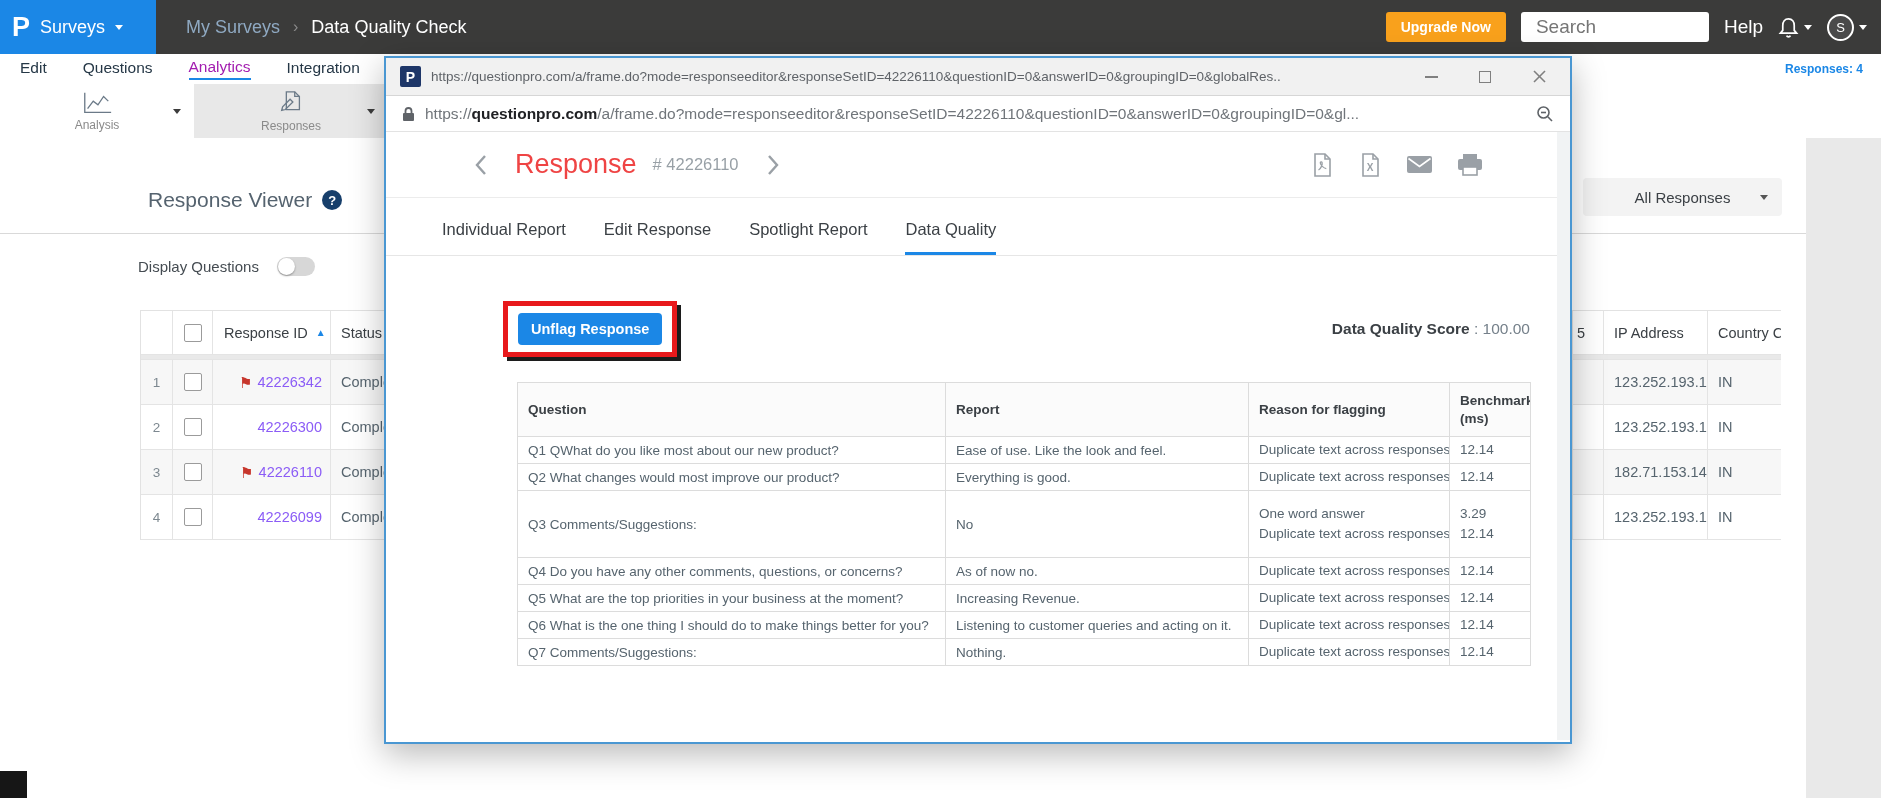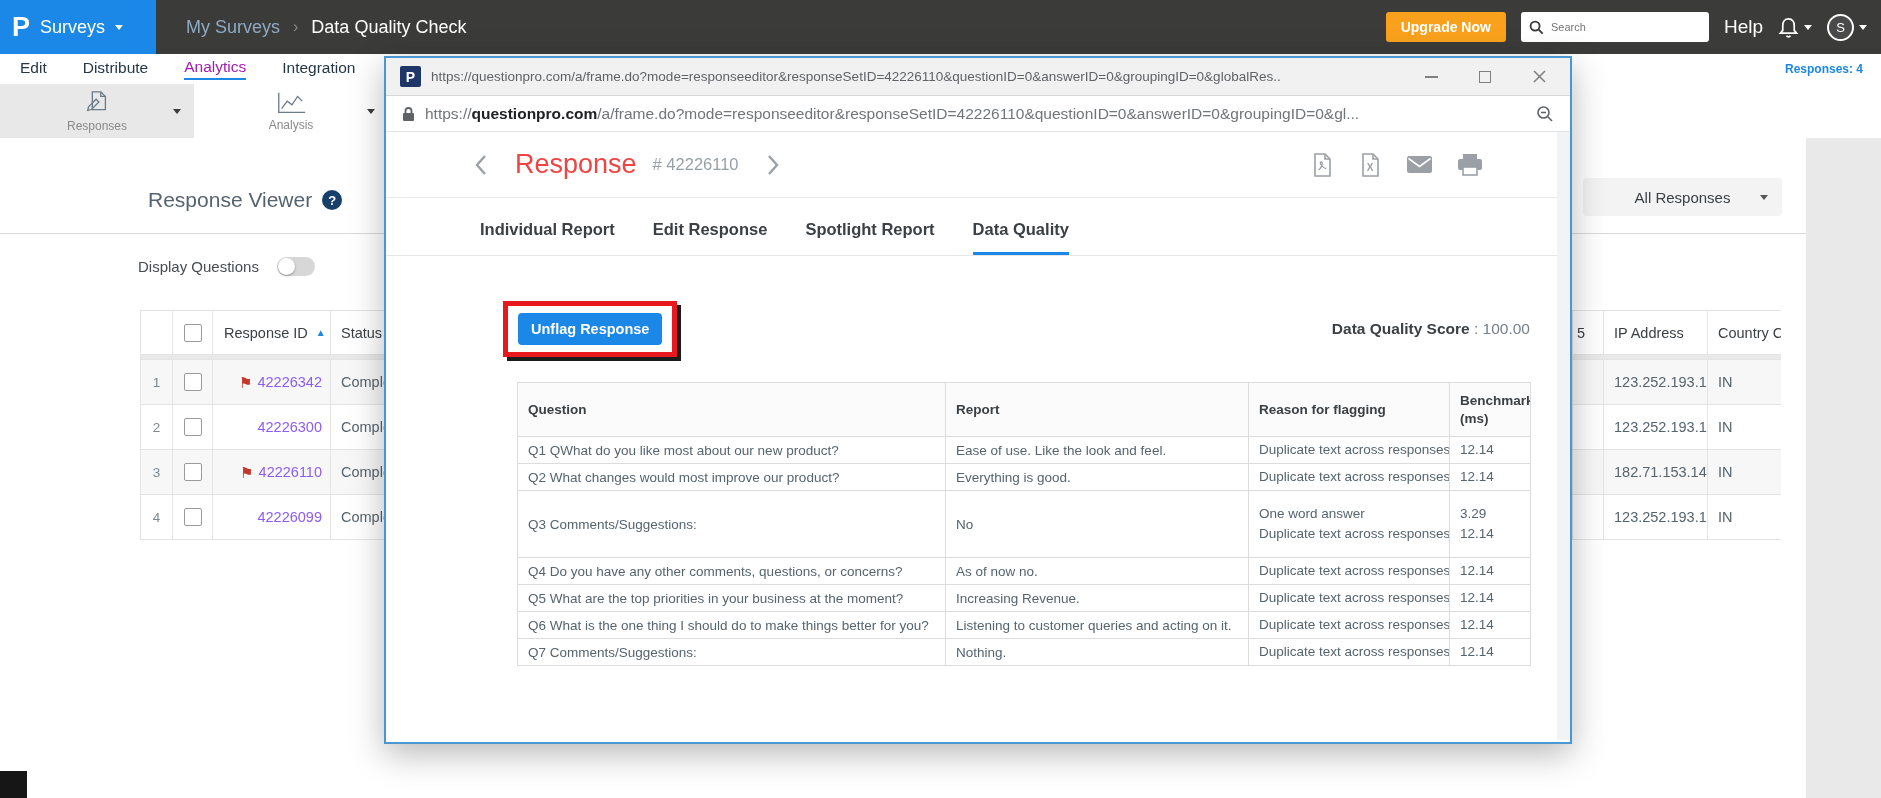--- a/index.html
+++ b/index.html
@@ -13,21 +13,21 @@
   .product-label{font-size:18px;}
   .caret{display:inline-block;width:0;height:0;border-left:4px solid transparent;border-right:4px solid transparent;border-top:5px solid #fff;}
   .caret.dark{border-top-color:#3c3c3c;}
   .breadcrumb{margin-left:30px;display:flex;align-items:center;gap:13px;font-size:18px;}
   .bc-parent{color:#8fa9c2;cursor:pointer;}
   .bc-sep{color:#8a8a8a;font-size:16px;}
   .bc-current{color:#fff;}
   .topbar-right{margin-left:auto;display:flex;align-items:center;gap:15px;padding-right:14px;}
   .upgrade{background:#f9a11c;color:#fff;border:none;border-radius:3px;height:30px;padding:0 15px;font-size:14px;font-weight:bold;font-family:inherit;cursor:pointer;}
   .searchbox{width:188px;height:30px;background:#fff;border-radius:3px;display:flex;align-items:center;gap:7px;padding:0 8px;}
-  .searchbox input{border:none;outline:none;flex:1;font-size:11px;color:#000000;font-family:inherit;background:transparent;}
+  .searchbox input{border:none;outline:none;flex:1;font-size:19px;color:#000000;font-family:inherit;background:transparent;}
   .help{color:#fff;font-size:19px;cursor:pointer;}
   .bell-wrap,.avatar-wrap{display:flex;align-items:center;gap:5px;cursor:pointer;}
   .avatar{width:27px;height:27px;border:2px solid #fff;border-radius:50%;background:#4a4a4a;color:#fff;font-size:13px;display:flex;align-items:center;justify-content:center;}
 
   
   .subnav{position:absolute;top:54px;left:0;right:0;height:30px;background:#fff;display:flex;align-items:center;padding-left:20px;z-index:1;}
   .subnav-tabs{display:flex;gap:36px;align-items:center;}
   .subnav-item{font-size:15.5px;color:#253746;padding-bottom:2px;cursor:pointer;}
   .subnav-item.active{color:#a21caf;border-bottom:2px solid #1b87e6;}
   .responses-count{margin-left:auto;margin-right:18px;font-size:12px;font-weight:bold;color:#1b87e6;}
@@ -87,21 +87,21 @@
   .addr{flex:1;font-size:15.5px;color:#70757a;white-space:nowrap;overflow:hidden;}
   .addr b{color:#202124;}
   .modal-body{position:relative;height:608px;background:#fff;}
   .mscroll{position:absolute;right:0;top:0;bottom:0;width:13px;background:#f1f3f4;}
   .resp-header{height:66px;display:flex;align-items:center;padding-left:88px;border-bottom:1px solid #ececec;}
   .chev{cursor:pointer;display:flex;align-items:center;}
   .resp-title{font-size:27px;color:#ef4444;margin-left:28px;}
   .resp-id{font-size:16.5px;color:#98a0a6;margin-left:16px;margin-right:28px;}
   .export-icons{margin-left:auto;margin-right:88px;display:flex;align-items:center;gap:26px;}
   .exp{cursor:pointer;display:flex;align-items:center;}
-  .resp-tabs{height:58px;display:flex;align-items:flex-end;gap:38px;padding-left:94px;border-bottom:1px solid #e6e6e6;font-weight:bold;}
+  .resp-tabs{height:58px;display:flex;align-items:flex-end;gap:38px;padding-left:56px;border-bottom:1px solid #e6e6e6;}
   .rtab{font-size:16.5px;color:#3b4045;padding-bottom:16px;cursor:pointer;}
   .rtab.active{border-bottom:3px solid #1b87e6;padding-bottom:13px;}
   .resp-content{position:relative;height:484px;}
   .annotation{position:absolute;left:117px;top:45px;border:5px solid #e8191c;box-shadow:4px 4px 0 #1c1c1c;background:#fff;padding:7px 10px;}
   .unflag{display:block;background:#1b87e6;color:#fff;border:none;border-radius:4px;height:32px;padding:0 13px;font-size:14.5px;font-weight:bold;font-family:inherit;cursor:pointer;}
   .score{position:absolute;right:40px;top:64px;font-size:15.5px;color:#75808a;}
   .score b{color:#3b4045;}
 
   .dq-table{position:absolute;left:131px;top:126px;width:1013px;border-collapse:collapse;table-layout:fixed;font-size:13.5px;color:#56646e;}
   .dq-table th,.dq-table td{border:1px solid #dcdcdc;text-align:left;vertical-align:middle;overflow:hidden;}
@@ -147,43 +147,43 @@
       <div class="avatar-wrap">
         <span class="avatar">S</span>
         <span class="caret"></span>
       </div>
     </div>
   </header>
 
   <div class="subnav">
     <div class="subnav-tabs">
         <span class="subnav-item">Edit</span>
-        <span class="subnav-item">Distribute</span>
+        <span class="subnav-item">Questions</span>
         <span class="subnav-item active">Analytics</span>
         <span class="subnav-item">Integration</span>
       </div>
     <span class="responses-count">Responses: 4</span>
   </div>
 
   <div class="toolbar">
+      <div class="tool">
+        <svg width="32" height="26" viewBox="0 0 34 26" fill="none" stroke="#6b7a88" stroke-width="1.4">
+          <path d="M4 2v21h28"></path>
+          <path d="M7 19l6-8 5 4 6-9 5 5"></path>
+        </svg>
+        <div class="tool-label">Analysis</div>
+        <span class="caret dark tool-caret"></span>
+      </div>
       <div class="tool selected">
         <svg width="28" height="28" viewBox="0 0 30 30" fill="none" stroke="#6b7a88" stroke-width="1.4">
           <path d="M10 3h9l5 5v14H10z"></path>
           <path d="M19 3v5h5"></path>
           <path d="M5 23l4-1 8-8-3-3-8 8z"></path>
         </svg>
         <div class="tool-label">Responses</div>
-        <span class="caret dark tool-caret"></span>
-      </div>
-      <div class="tool">
-        <svg width="32" height="26" viewBox="0 0 34 26" fill="none" stroke="#6b7a88" stroke-width="1.4">
-          <path d="M4 2v21h28"></path>
-          <path d="M7 19l6-8 5 4 6-9 5 5"></path>
-        </svg>
-        <div class="tool-label">Analysis</div>
         <span class="caret dark tool-caret"></span>
       </div>
     </div>
 
   <div class="page-title">
     <span>Response Viewer</span>
     <span class="help-badge">?</span>
   </div>
   <div class="filter-dd">
     <span>All Responses</span>

